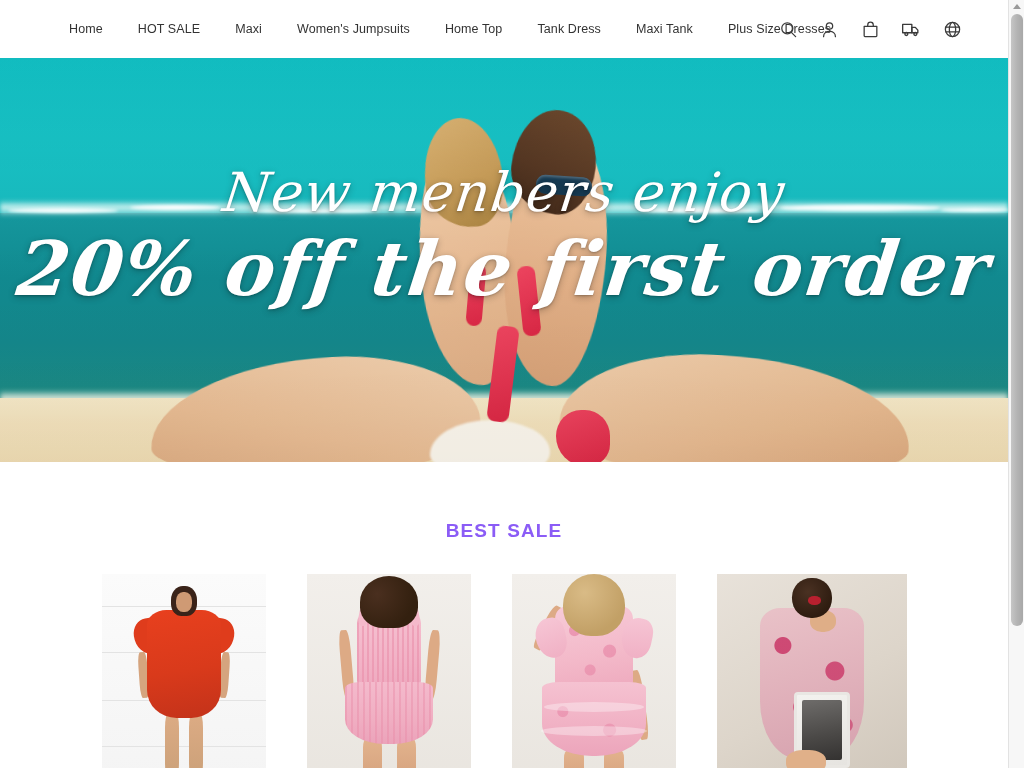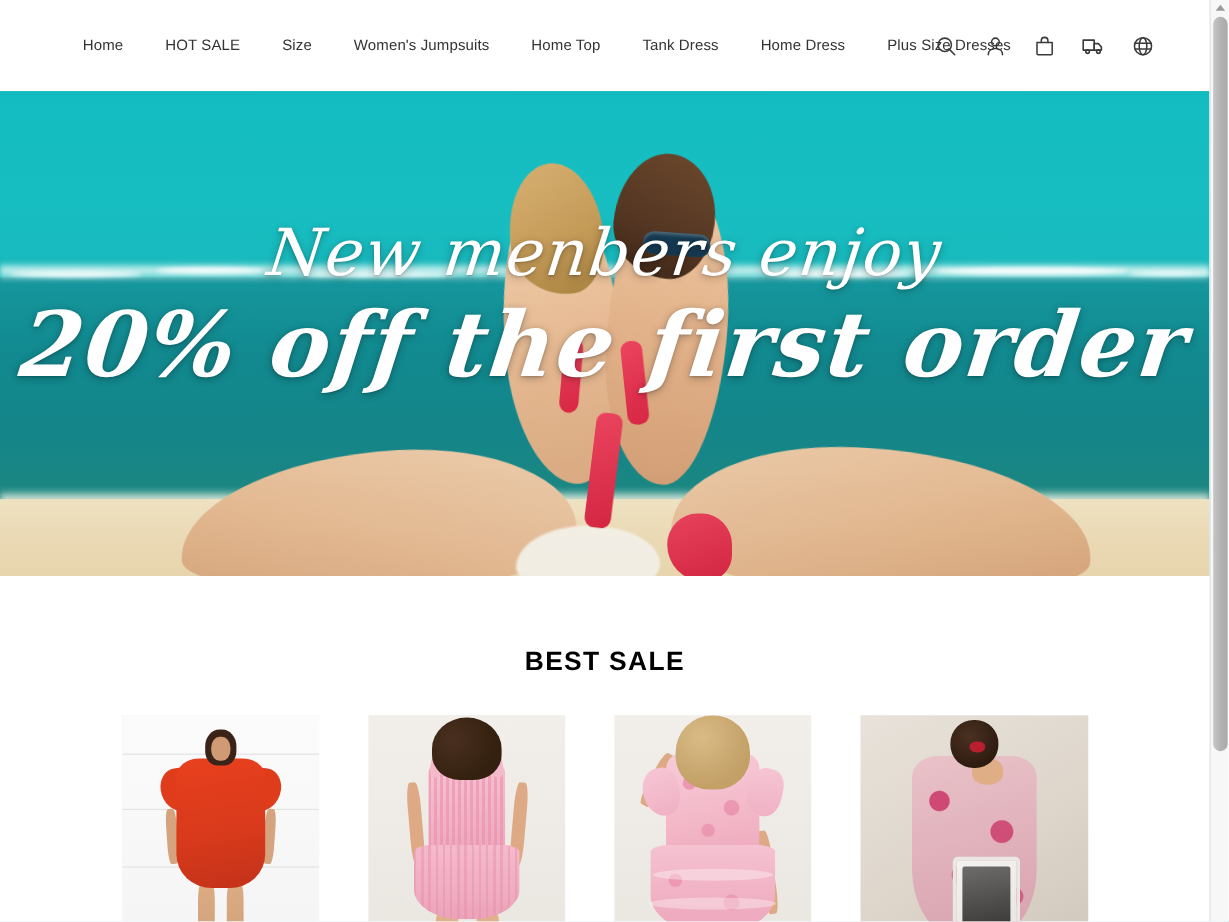--- a/index.html
+++ b/index.html
@@ -18,21 +18,21 @@
   .page {
     position:absolute; top:0; left:0;
     width:1008px; height:768px;
     overflow:hidden;
     background:#fff;
   }
 
   
   .navbar {
     position:relative;
-    height:76px;
+    height:58px;
     background:#ffffff;
     display:flex;
     align-items:center;
   }
   .nav-links {
     display:flex;
     align-items:center;
     margin-left:69px;
     gap:0px;
   }
@@ -201,23 +201,23 @@
     transform:skewX(-7deg);
   }
 
   
   .content {
     background:#ffffff;
     padding-top:0;
   }
   .section-title {
     text-align:center;
-    font-size:22px;
+    font-size:19px;
     font-weight:bold;
-    color:#000000;
+    color:#8b5cf6;
     letter-spacing:1.1px;
     padding-top:58px;
   }
 
   .product-grid {
     display:flex;
     justify-content:center;
     gap:41px;
     margin-top:32px;
     padding:0 0 0 0;
@@ -438,25 +438,25 @@
 <body>
 
 <div class="viewport">
 
   <div class="page">
 
     <div class="navbar">
       <nav class="nav-links">
         <a class="nav-link" href="#">Home</a>
         <a class="nav-link" href="#">HOT SALE</a>
-        <a class="nav-link" href="#">Size</a>
+        <a class="nav-link" href="#">Maxi</a>
         <a class="nav-link" href="#">Women's Jumpsuits</a>
         <a class="nav-link" href="#">Home Top</a>
         <a class="nav-link" href="#">Tank Dress</a>
-        <a class="nav-link" href="#">Home Dress</a>
+        <a class="nav-link" href="#">Maxi Tank</a>
         <a class="nav-link" href="#">Plus Size Dresses</a>
       </nav>
 
       <div class="nav-icons">
         <span class="nav-icon">
           <svg width="19" height="19" viewBox="0 0 24 24" fill="none" stroke="currentColor" stroke-width="1.6" stroke-linecap="round">
             <circle cx="10.5" cy="10.5" r="7"></circle>
               <line x1="15.6" y1="15.6" x2="21" y2="21"></line>
           </svg>
         </span>

